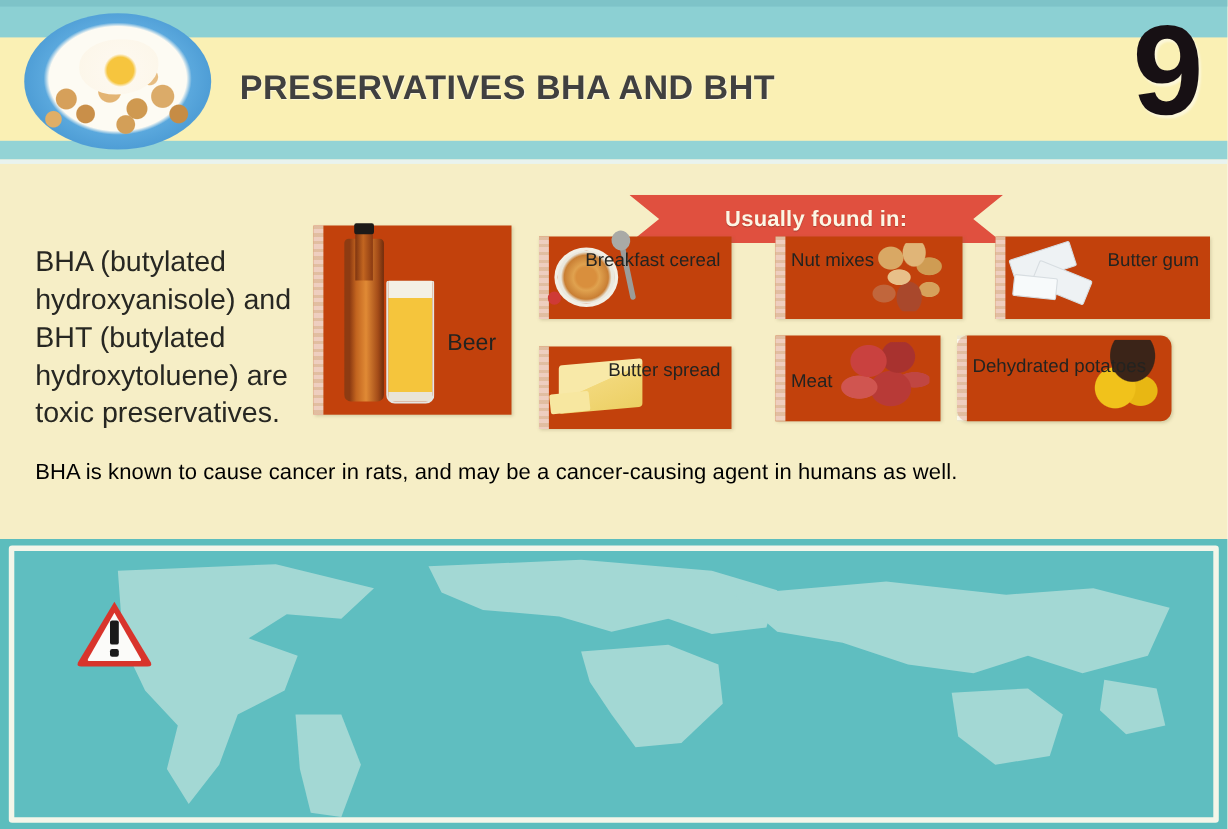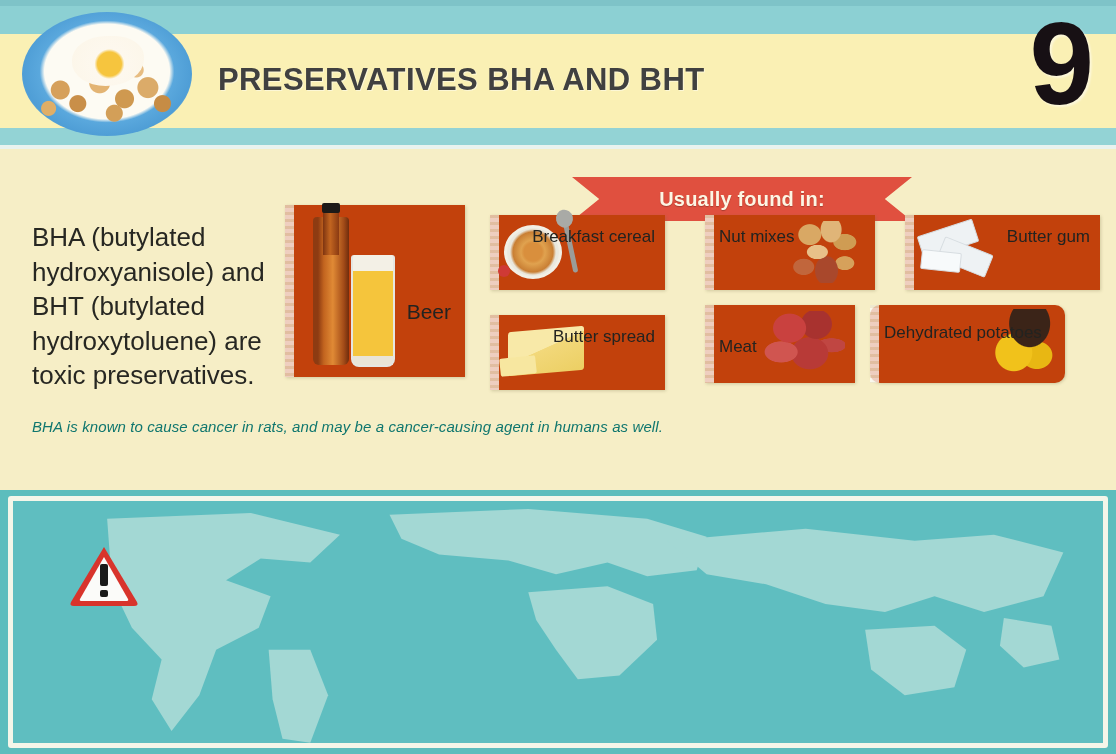--- a/index.html
+++ b/index.html
@@ -213,21 +213,21 @@
   .potato-pile {
     position: absolute; right: 8px; top: 4px; width: 72px; height: 66px;
     background:
       radial-gradient(ellipse at 62% 22%, #3b2418 0 20px, transparent 21px),
       radial-gradient(ellipse at 40% 66%, #f1c21b 0 18px, transparent 19px),
       radial-gradient(ellipse at 72% 70%, #e8b713 0 15px, transparent 16px);
   }
 
   #fact-line {
     position: absolute; left: 32px; top: 418px; width: 1050px;
-    font-size: 15px; color: #0f766e; letter-spacing: .1px; font-style: italic;
+    font-size: 20px; color: #000000; letter-spacing: .1px;
   }
 
   
   #bottom-section {
     position: absolute; left: 0; top: 490px; width: 1116px; height: 264px;
     background: #5cbdbd;
     overflow: hidden;
   }
   #bottom-frame {
     position: absolute; left: 8px; top: 6px; right: 8px; bottom: 6px;

